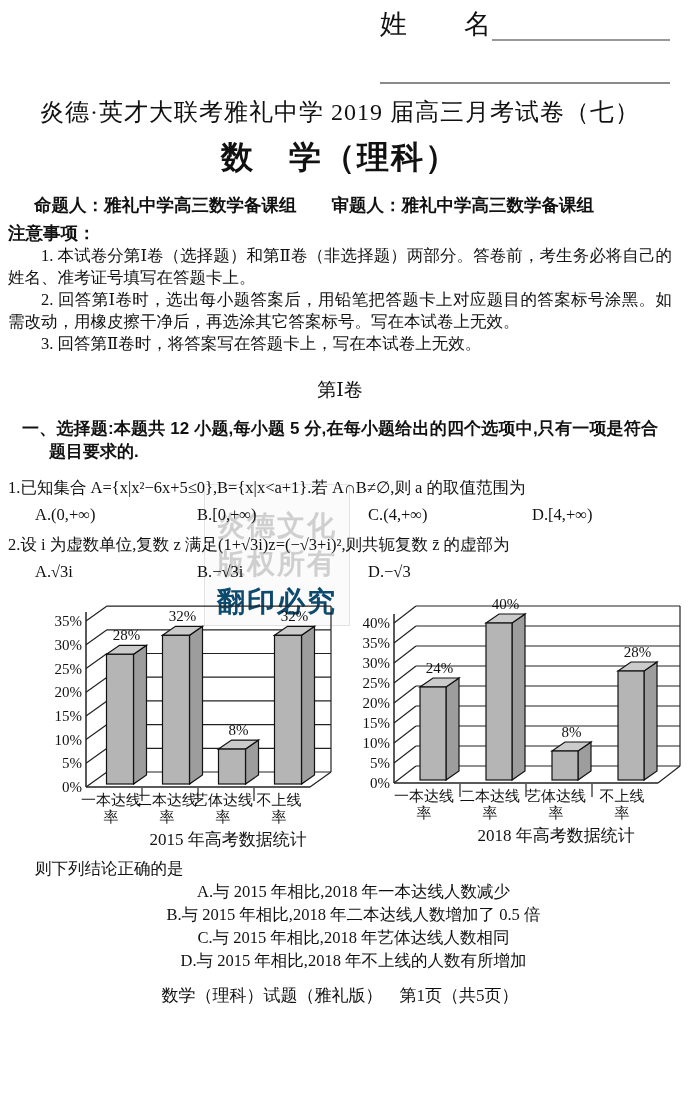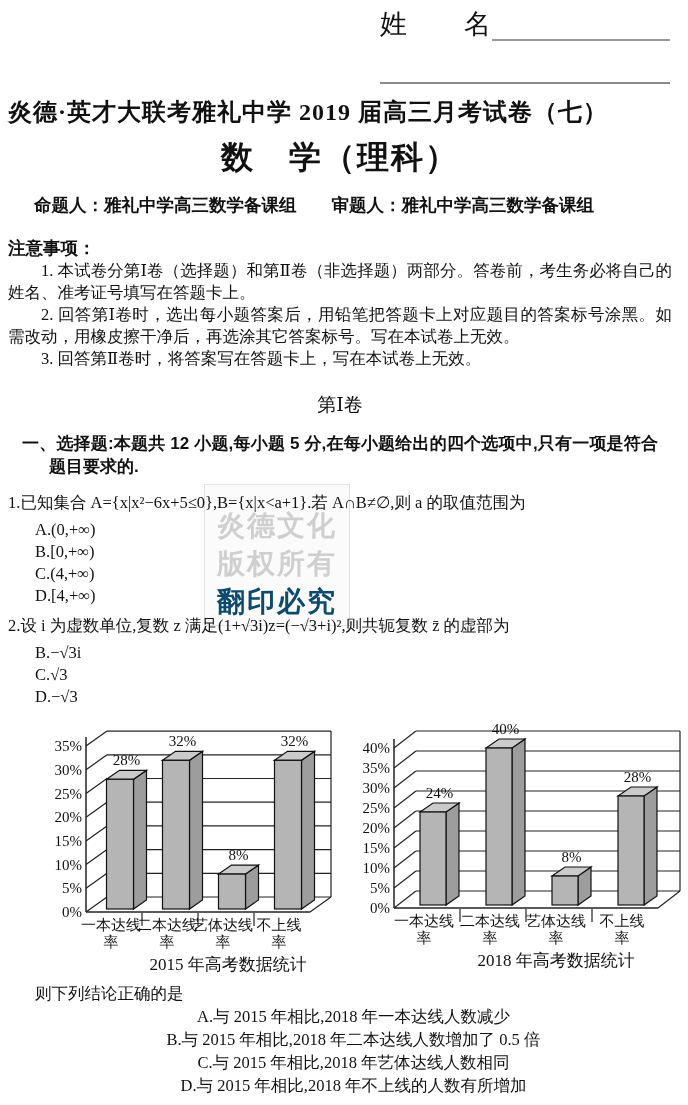--- a/index.html
+++ b/index.html
@@ -24,29 +24,29 @@
   }
   .watermark .wm3{color:#0c4a6e;}
   
   .name-block{width:290px;margin-left:auto;margin-right:2px;}
   .name-row{display:flex;align-items:flex-end;margin-bottom:11px;}
   .fill-label{font-size:27px;line-height:33px;white-space:pre;letter-spacing:1px;}
   .fill-line{flex:1;height:30px;border-bottom:2px solid #999;}
   .fill-line.line2{border-bottom-color:#8a8a8a;}
   
   .secrecy{margin-top:8px;font-family:"Liberation Sans","DejaVu Sans",sans-serif;font-weight:bold;font-size:17px;}
-  .exam-title{margin:5px 0 0 0;text-align:left;font-size:24px;line-height:34px;font-weight:bold;letter-spacing:1px;}
+  .exam-title{margin:5px 0 0 0;text-align:center;font-size:24px;line-height:34px;font-weight:normal;letter-spacing:1px;}
   .subject-title{margin:8px 0 0 0;text-align:center;font-family:"Liberation Sans","DejaVu Sans",sans-serif;font-weight:bold;font-size:32px;line-height:40px;letter-spacing:2px;}
   .setters{margin-top:17px;padding-left:26px;font-family:"Liberation Sans","DejaVu Sans",sans-serif;font-weight:bold;font-size:17.5px;line-height:23px;}
-  .notice-heading{margin-top:20px;font-family:"Liberation Sans","DejaVu Sans",sans-serif;font-weight:bold;font-size:17.5px;line-height:23px;}
+  .notice-heading{margin-top:5px;font-family:"Liberation Sans","DejaVu Sans",sans-serif;font-weight:bold;font-size:17.5px;line-height:23px;}
   .notice-item{margin:0;font-size:16.5px;line-height:22px;text-indent:2em;text-align:justify;}
   .section-title{margin:22px 0 14px 0;text-align:center;font-weight:normal;font-size:19px;}
   .sec-instr{margin:14px;padding-left:27px;text-indent:-27px;font-family:"Liberation Sans","DejaVu Sans",sans-serif;font-weight:bold;font-size:17px;line-height:23px;text-align:justify;}
   .q{margin:4px 0 0 0;padding-left:22px;text-indent:-22px;font-size:16.5px;line-height:22px;text-align:justify;}
-  .opt-row{display:flex;padding-left:27px;margin:5px 0 8px 0;font-size:16.5px;line-height:22px;flex-direction:column;}
+  .opt-row{display:flex;padding-left:27px;margin:5px 0 8px 0;font-size:16.5px;line-height:22px;}
   .opt-row .o1{width:162px;}
   .opt-row .o2{width:171px;}
   .opt-row .o3{width:164px;}
   .charts-row{margin-top:-26px;height:290px;white-space:nowrap;}
   .charts-row svg{display:inline-block;vertical-align:top;}
   #chart2015{margin-left:16px;}
   .q3-prompt{margin:2px 0 0 0;padding-left:27px;font-size:16.5px;line-height:23px;}
   .q3-opt{margin:0;padding-left:27px;font-size:16.5px;line-height:23px;text-align:center;}
   .footer{margin-top:12px;text-align:center;font-size:17px;line-height:23px;}
   svg text{font-family:"Liberation Serif","DejaVu Serif",serif;fill:#111;}
@@ -93,22 +93,22 @@
     <p class="q">1.已知集合 A={x|x²−6x+5≤0},B={x|x&lt;a+1}.若 A∩B≠∅,则 a 的取值范围为</p>
     <div class="opt-row">
       <span class="o1">A.(0,+∞)</span>
       <span class="o2">B.[0,+∞)</span>
       <span class="o3">C.(4,+∞)</span>
       <span class="o4">D.[4,+∞)</span>
     </div>
 
     <p class="q">2.设 i 为虚数单位,复数 z 满足(1+√3i)z=(−√3+i)²,则共轭复数 z̄ 的虚部为</p>
     <div class="opt-row">
+      <span class="o1">A.√3i</span>
       <span class="o2">B.−√3i</span>
-      <span class="o3">C.√3</span>
       <span class="o4">D.−√3</span>
     </div>
 
 
     <div class="charts-row">
       <svg id="chart2015" width="332" height="290" viewBox="0 0 332 290">
           <line x1="62" y1="222" x2="83" y2="207" stroke="#222" stroke-width="1.2"></line>
           <line x1="83" y1="207" x2="307" y2="207" stroke="#222" stroke-width="1.2"></line>
           <text x="58" y="227" text-anchor="end" font-size="15">0%</text>
           <line x1="62" y1="198.3" x2="83" y2="183.3" stroke="#222" stroke-width="1.2"></line>

